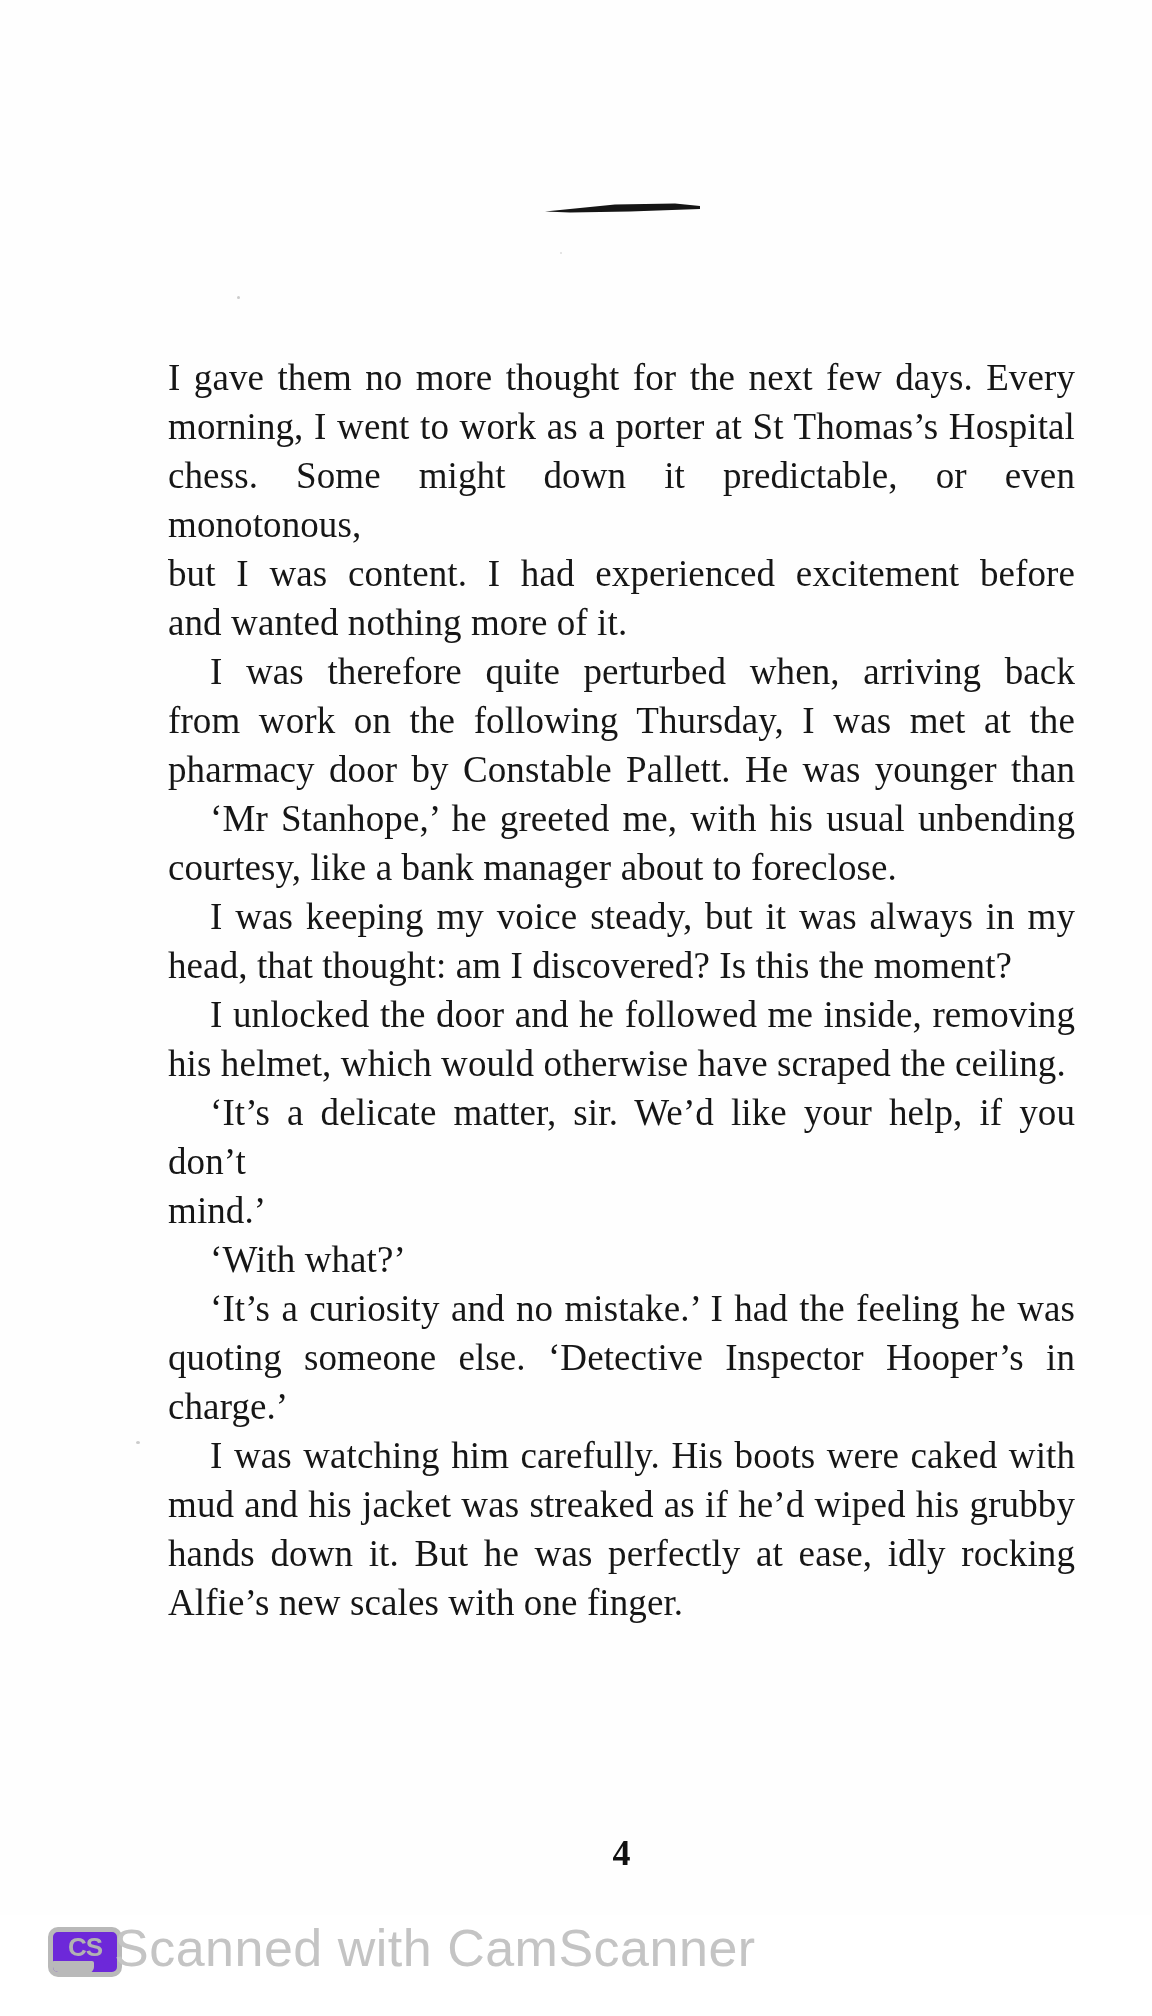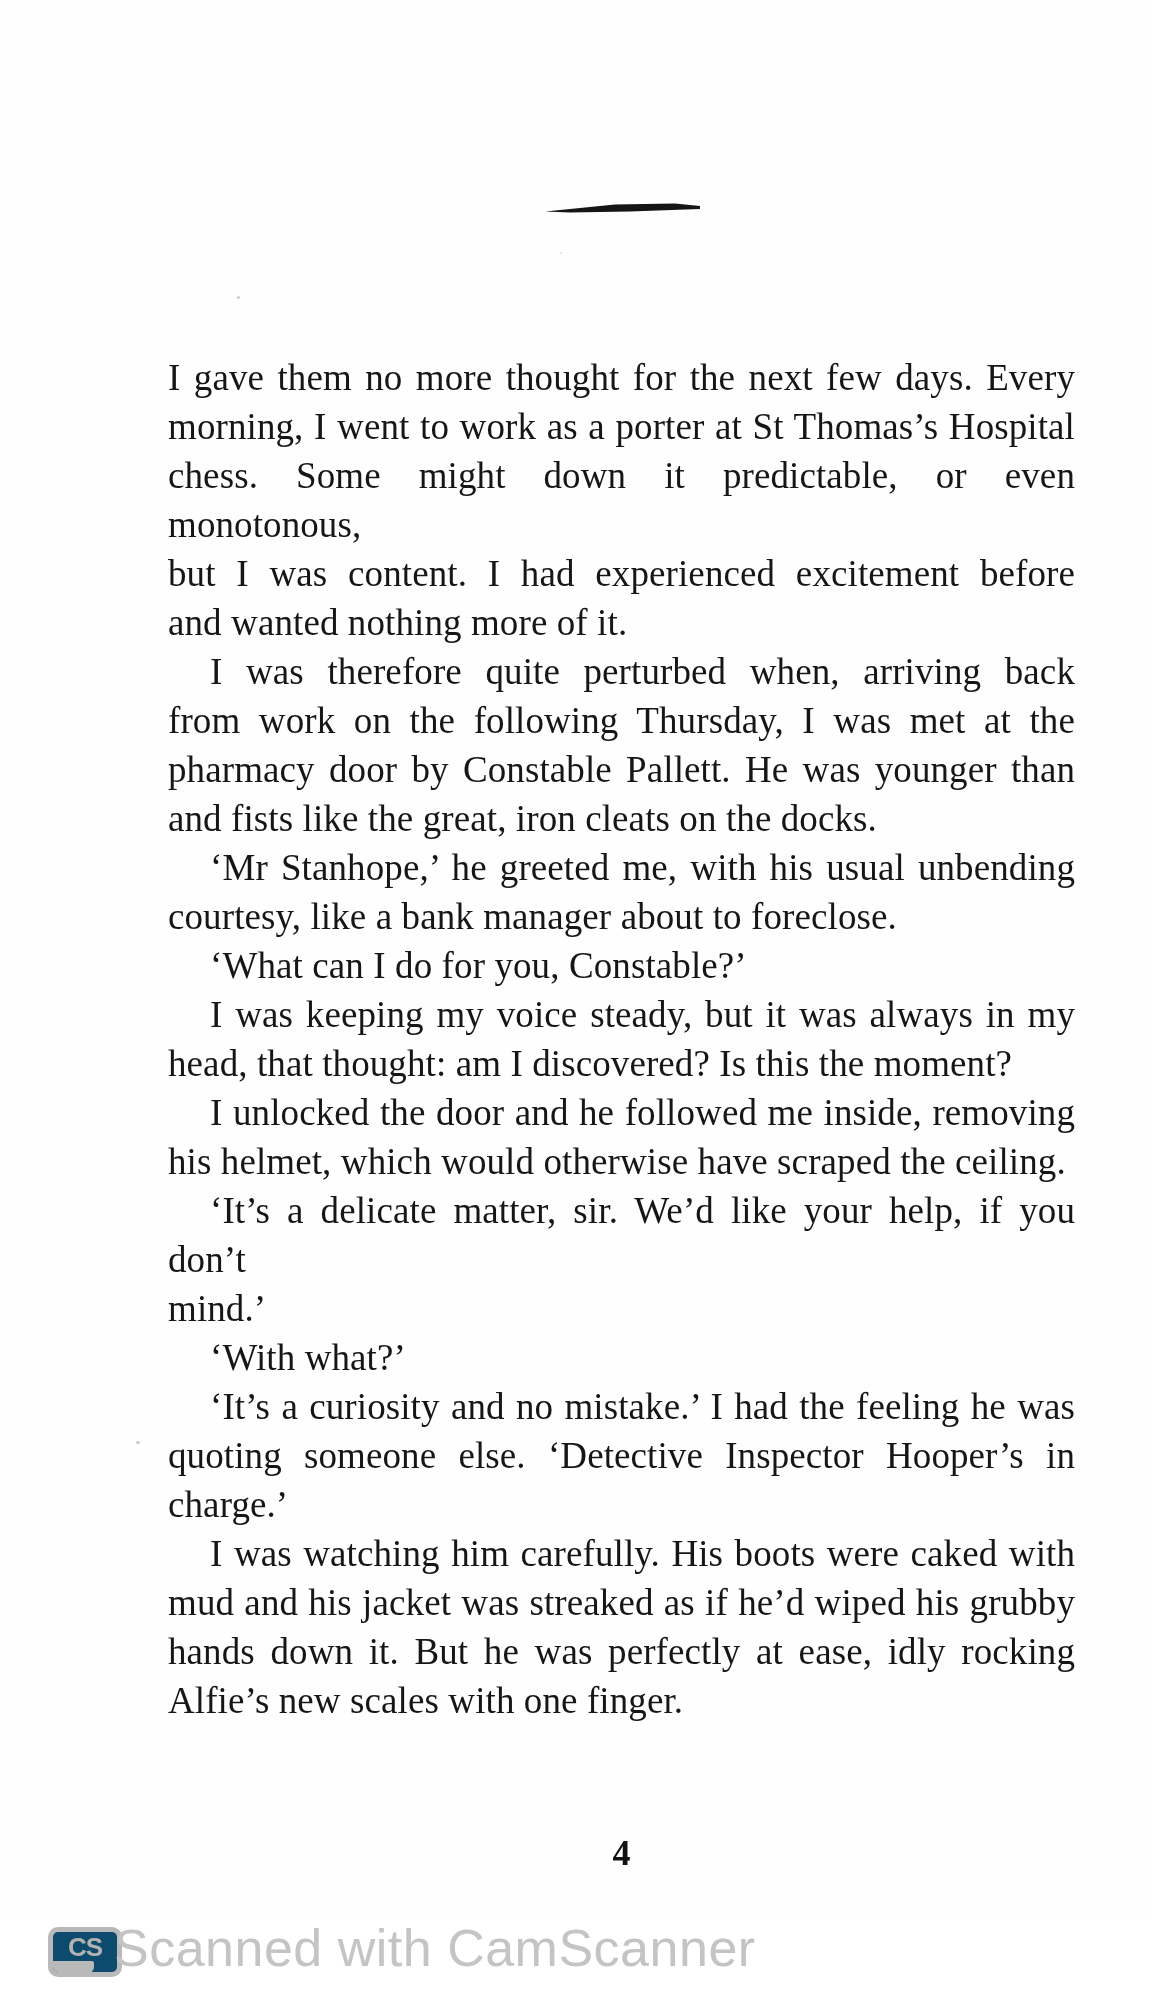--- a/index.html
+++ b/index.html
@@ -90,21 +90,21 @@
   }
   .cs-badge {
     position: absolute;
     left: 48px;
     top: 12px;
     width: 74px;
     height: 50px;
     box-sizing: border-box;
     border: 5px solid #b9b9b9;
     border-radius: 10px;
-    background: #0c4a6e;
+    background: #6d28d9;
     overflow: hidden;
   }
   .cs-badge .badge-text {
     position: absolute;
     left: 0;
     top: 1px;
     width: 100%;
     text-align: center;
     font-family: "Liberation Sans", sans-serif;
     font-weight: bold;
@@ -149,28 +149,24 @@
         <div class="line">I gave them no more thought for the next few days. Every</div>
         <div class="line">morning, I went to work as a porter at St Thomas’s Hospital</div>
         <div class="line">chess. Some might down it predictable, or even monotonous,</div>
         <div class="line">but I was content. I had experienced excitement before</div>
         <div class="line last">and wanted nothing more of it.</div>
       </div>
       <div class="para">
         <div class="line indent">I was therefore quite perturbed when, arriving back</div>
         <div class="line">from work on the following Thursday, I was met at the</div>
         <div class="line">pharmacy door by Constable Pallett. He was younger than</div>
-        <div class="line last">and fists like the great, iron cleats on the docks.</div>
       </div>
       <div class="para">
         <div class="line indent">‘Mr Stanhope,’ he greeted me, with his usual unbending</div>
         <div class="line last">courtesy, like a bank manager about to foreclose.</div>
-      </div>
-      <div class="para">
-        <div class="line last indent">‘What can I do for you, Constable?’</div>
       </div>
       <div class="para">
         <div class="line indent">I was keeping my voice steady, but it was always in my</div>
         <div class="line last">head, that thought: am I discovered? Is this the moment?</div>
       </div>
       <div class="para">
         <div class="line indent">I unlocked the door and he followed me inside, removing</div>
         <div class="line last">his helmet, which would otherwise have scraped the ceiling.</div>
       </div>
       <div class="para">

